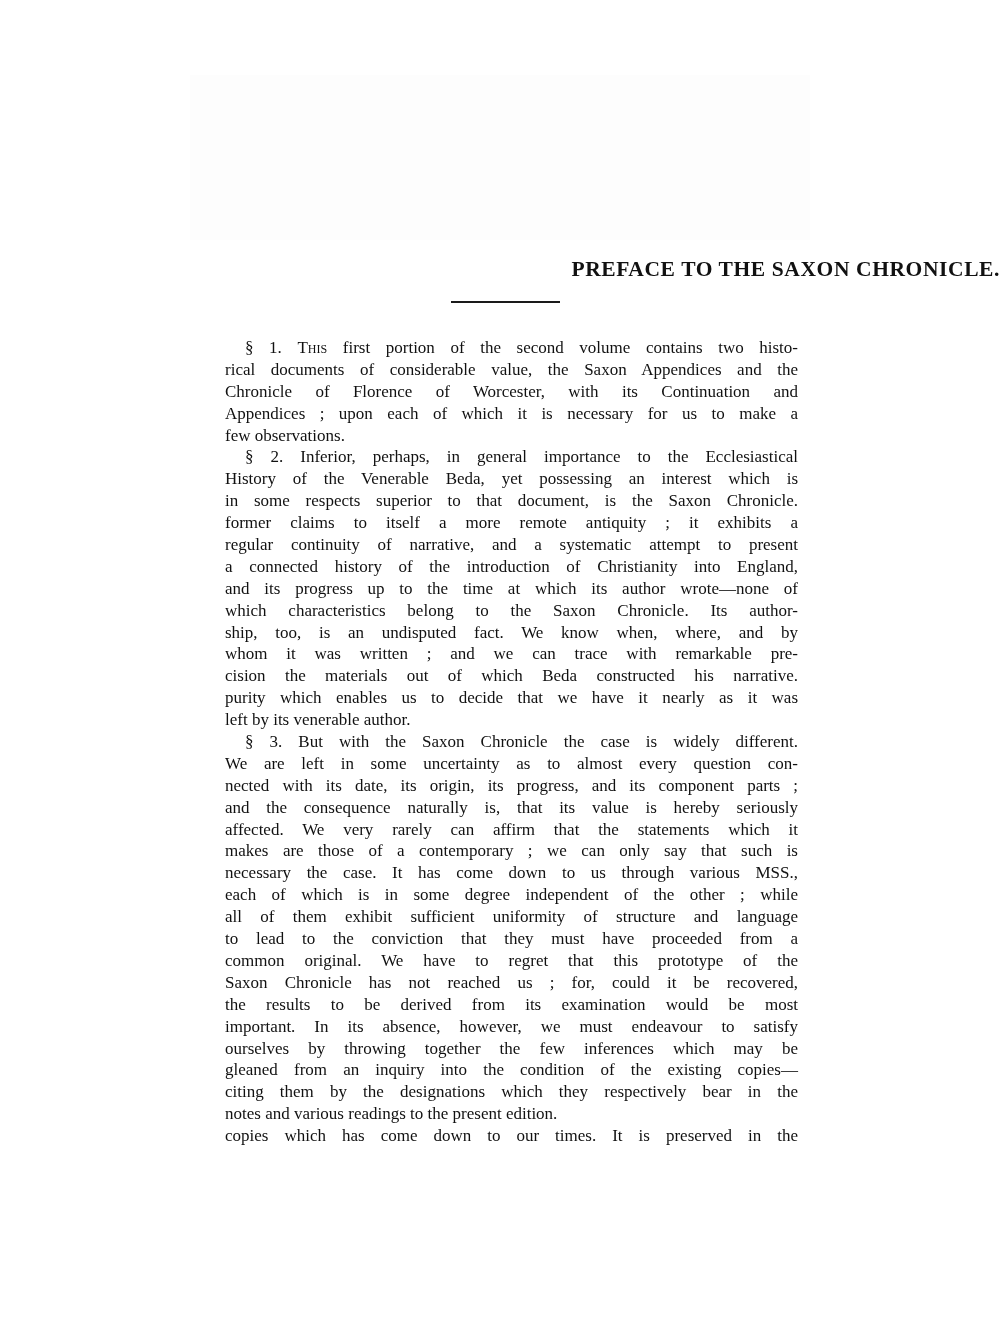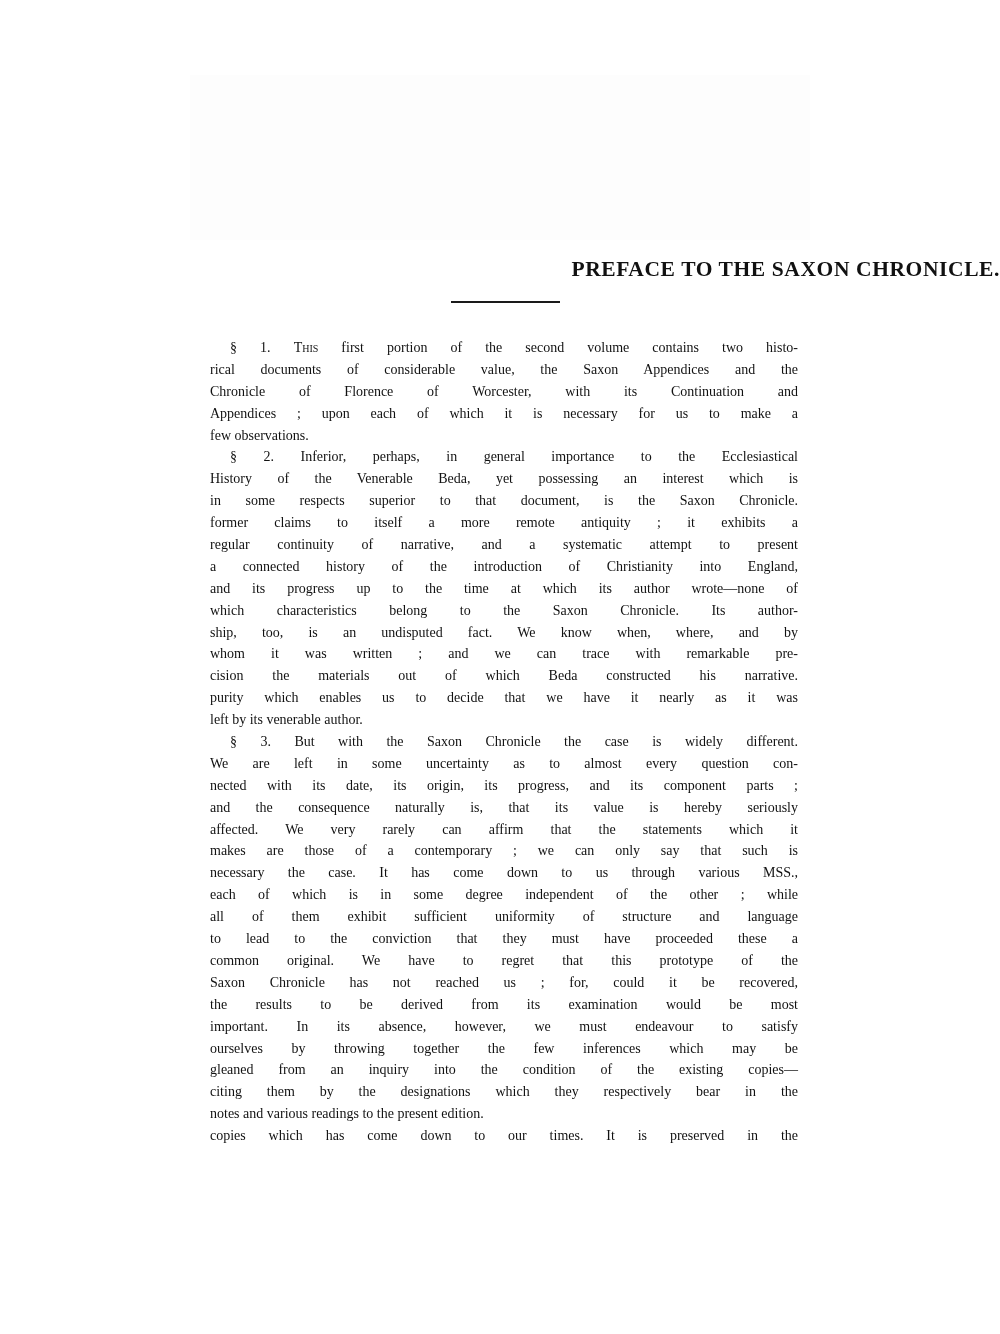--- a/index.html
+++ b/index.html
@@ -44,24 +44,25 @@
     .body-text {
       position: absolute;
       left: 210px;
       top: 337px;
       width: 588px;
     }
     .line {
       display: block;
       height: 21.9px;
       line-height: 21.9px;
-      font-size: 14px;
+      font-size: 17px;
       white-space: nowrap;
       text-align: justify;
       text-align-last: justify;
+      margin-left: 15px;
     }
     .line.last {
       text-align-last: left;
     }
     .line.indent {
       padding-left: 20px;
     }
     .sc {
       font-variant: small-caps;
     }
@@ -107,21 +108,21 @@
   <div>
     <span class="line indent">§ 3. But with the Saxon Chronicle the case is widely different.</span>
     <span class="line">We are left in some uncertainty as to almost every question con-</span>
     <span class="line">nected with its date, its origin, its progress, and its component parts ;</span>
     <span class="line">and the consequence naturally is, that its value is hereby seriously</span>
     <span class="line">affected. We very rarely can affirm that the statements which it</span>
     <span class="line">makes are those of a contemporary ; we can only say that such is</span>
     <span class="line">necessary the case. It has come down to us through various MSS.,</span>
     <span class="line">each of which is in some degree independent of the other ; while</span>
     <span class="line">all of them exhibit sufficient uniformity of structure and language</span>
-    <span class="line">to lead to the conviction that they must have proceeded these a</span>
+    <span class="line">to lead to the conviction that they must have proceeded from a</span>
     <span class="line">common original. We have to regret that this prototype of the</span>
     <span class="line">Saxon Chronicle has not reached us ; for, could it be recovered,</span>
     <span class="line">the results to be derived from its examination would be most</span>
     <span class="line">important. In its absence, however, we must endeavour to satisfy</span>
     <span class="line">ourselves by throwing together the few inferences which may be</span>
     <span class="line">gleaned from an inquiry into the condition of the existing copies—</span>
     <span class="line">citing them by the designations which they respectively bear in the</span>
     <span class="line last">notes and various readings to the present edition.</span>
   </div>
 

